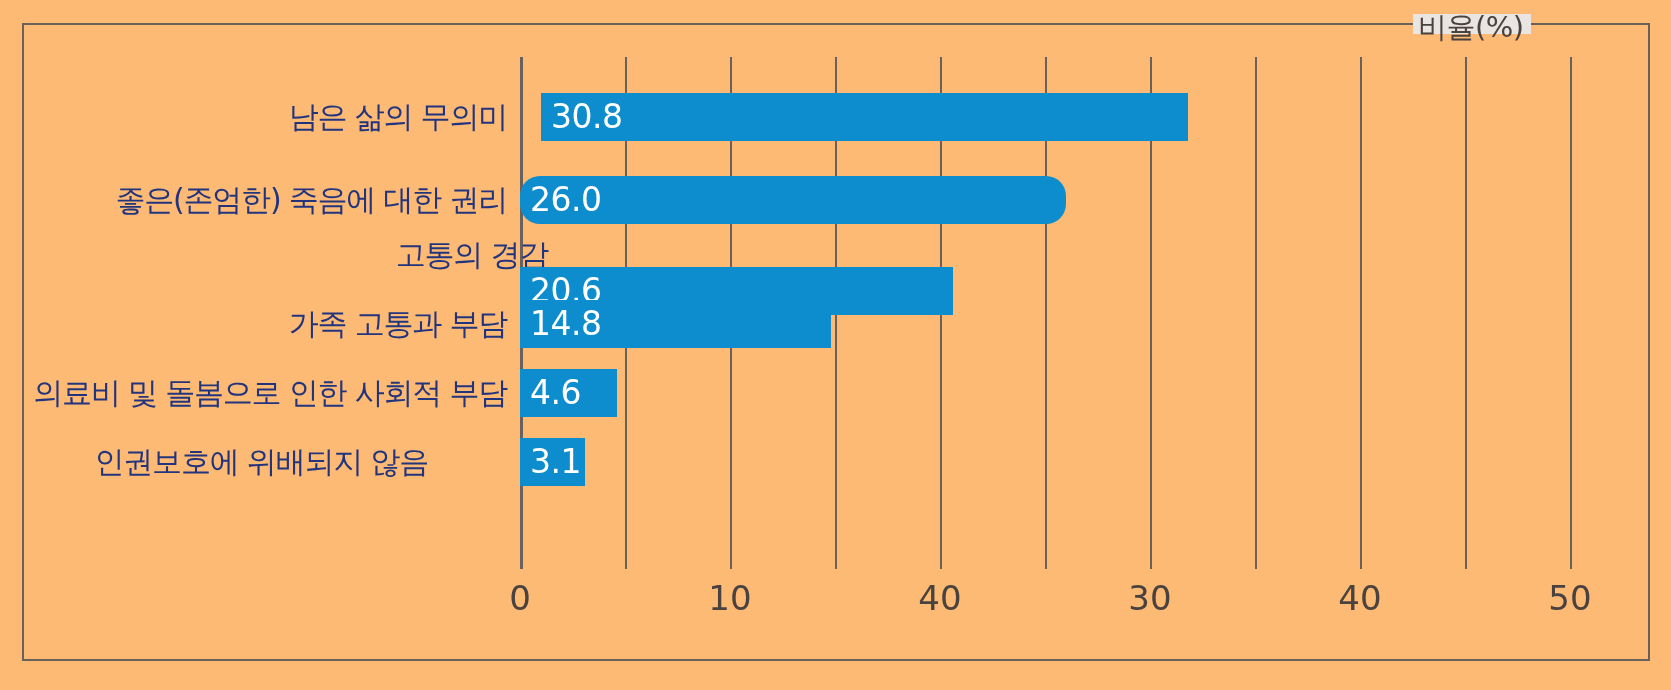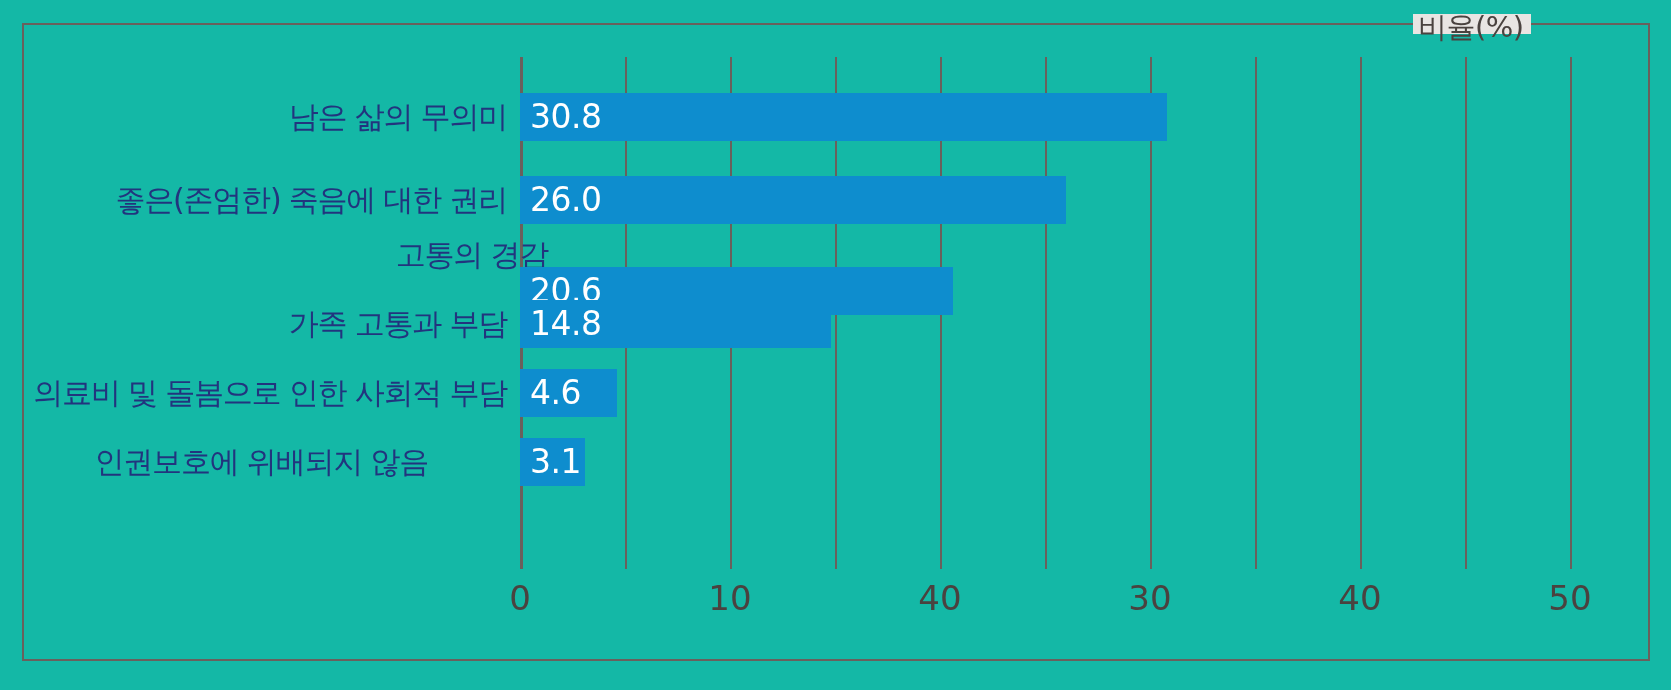--- a/index.html
+++ b/index.html
@@ -11,21 +11,21 @@
     height: 690px;
     background: #e9e5e3;
     font-family: "Liberation Sans", sans-serif;
     overflow: hidden;
   }
 
   #chart-root {
     position: relative;
     width: 1671px;
     height: 690px;
-    background: #14b8a6;
+    background: #fdba74;
   }
 
   
   .frame {
     position: absolute;
     left: 22px;
     top: 23px;
     width: 1628px;
     height: 638px;
     border: 2px solid #6a605c;
@@ -153,27 +153,27 @@
       <div class="gridline" style="left: 1150px;"></div>
       <div class="gridline" style="left: 1255px;"></div>
       <div class="gridline" style="left: 1360px;"></div>
       <div class="gridline" style="left: 1465px;"></div>
       <div class="gridline" style="left: 1570px;"></div>
     </div>
 
   <div class="rows" id="rows">
       <div class="row" style="top: 93px; width: 1671px;">
         <div class="row-label">남은 삶의 무의미</div>
-        <div class="bar" style="width: 646.8px; background: rgb(14, 141, 206);">
+        <div class="bar" style="width: 646.8px; background: rgb(14, 141, 206); margin-left: 21px;">
           <div class="bar-value">30.8</div>
         </div>
       </div>
       <div class="row" style="top: 176px; width: 1671px;">
         <div class="row-label">좋은(존엄한) 죽음에 대한 권리</div>
-        <div class="bar" style="width: 546px; background: rgb(14, 141, 206);">
+        <div class="bar" style="width: 546px; background: rgb(14, 141, 206); border-radius: 20px;">
           <div class="bar-value">26.0</div>
         </div>
       </div>
       <div class="row" style="top: 231px; width: 1671px; padding-left: 41px;">
         <div class="row-label">고통의 경감</div>
         <div class="bar" style="width: 432.6px; background: rgb(14, 141, 206); margin-top: 36px;">
           <div class="bar-value">20.6</div>
         </div>
       </div>
       <div class="row" style="top: 300px; width: 1671px;">

